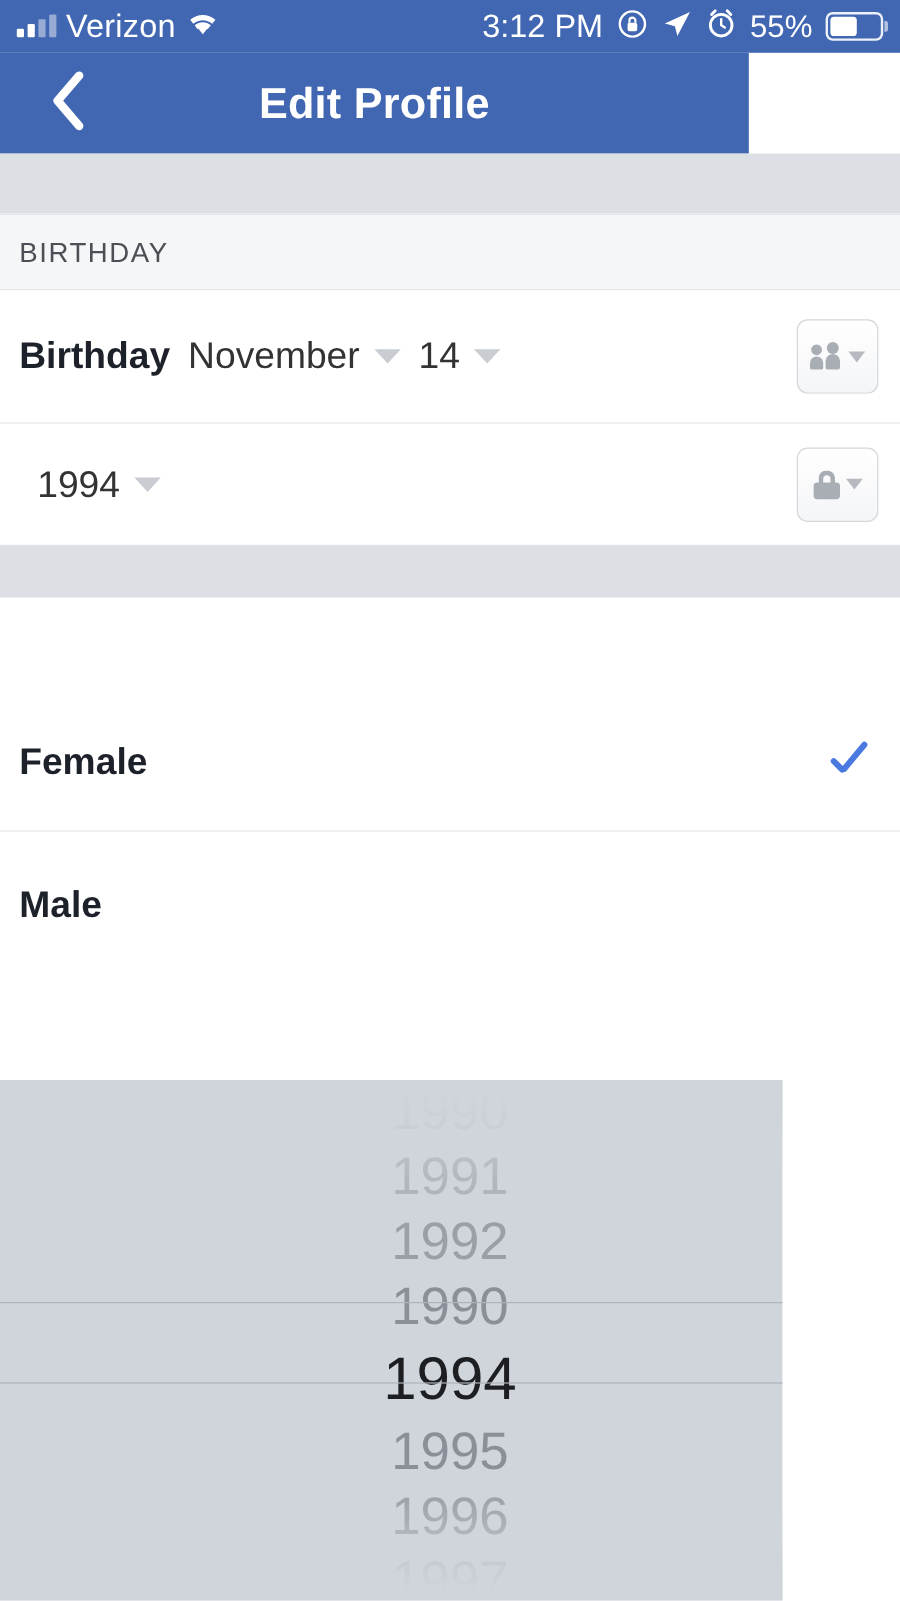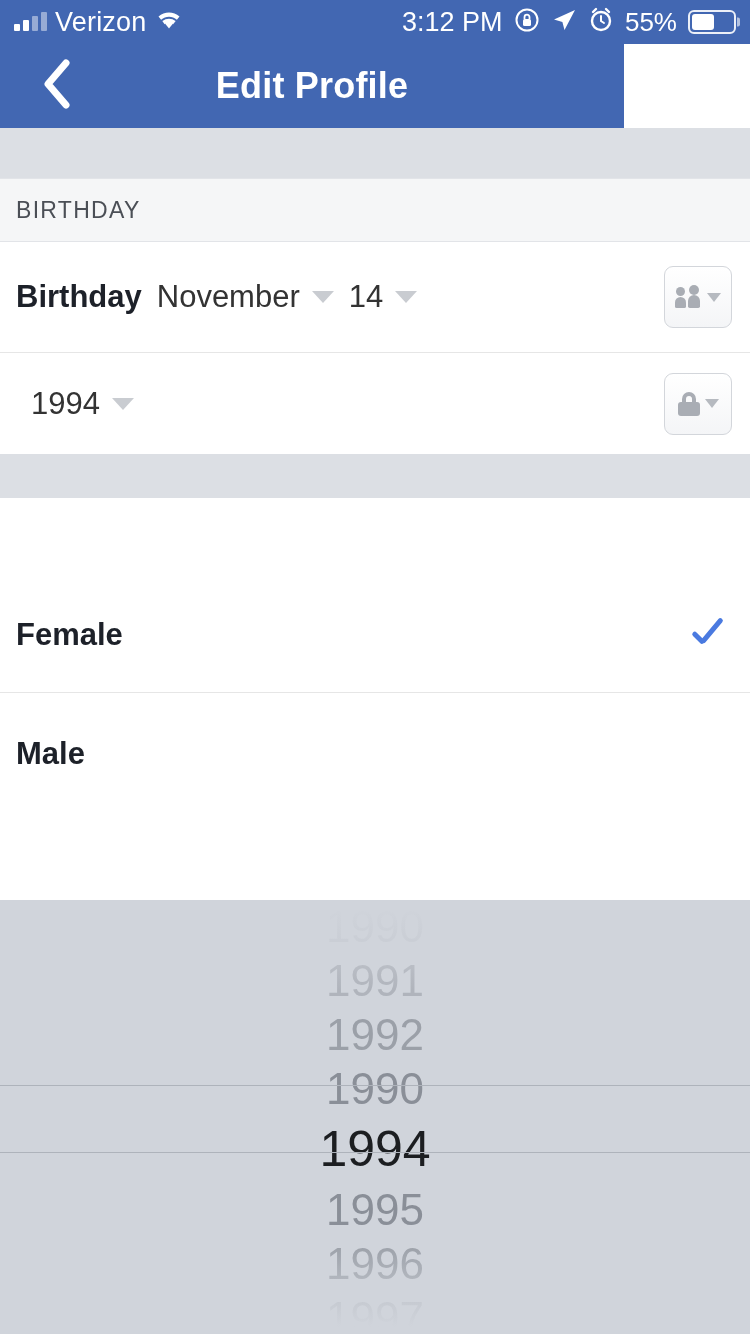--- a/index.html
+++ b/index.html
@@ -136,21 +136,21 @@
     position:absolute; width:34px; height:5px; background:#1877f2; border-radius:3px;
   }
   .chev.up span.l{ left:3px; top:26px; transform:rotate(-50deg); transform-origin:left center;}
   .chev.up span.r{ left:26px; top:26px; transform:rotate(50deg); transform-origin:left center;}
   .chev.down span.l{ left:3px; top:22px; transform:rotate(50deg); transform-origin:left center;}
   .chev.down span.r{ left:26px; top:22px; transform:rotate(-50deg); transform-origin:left center;}
   .done{ font-size:33px; color:#1877f2; font-weight:bold; cursor:pointer; }
 
   
   .picker{
-    position:relative; width:750px; height:434px;
+    position:relative; width:652px; height:434px;
     background:#d0d4db; overflow:hidden;
   }
   .picker-col{
     position:absolute; left:0; top:0; width:750px; height:434px;
     display:flex; flex-direction:column; align-items:center;
   }
   .pk-item{
     width:750px; height:54px; line-height:54px; text-align:center;
     font-size:44px; color:#8a8f98;
   }

